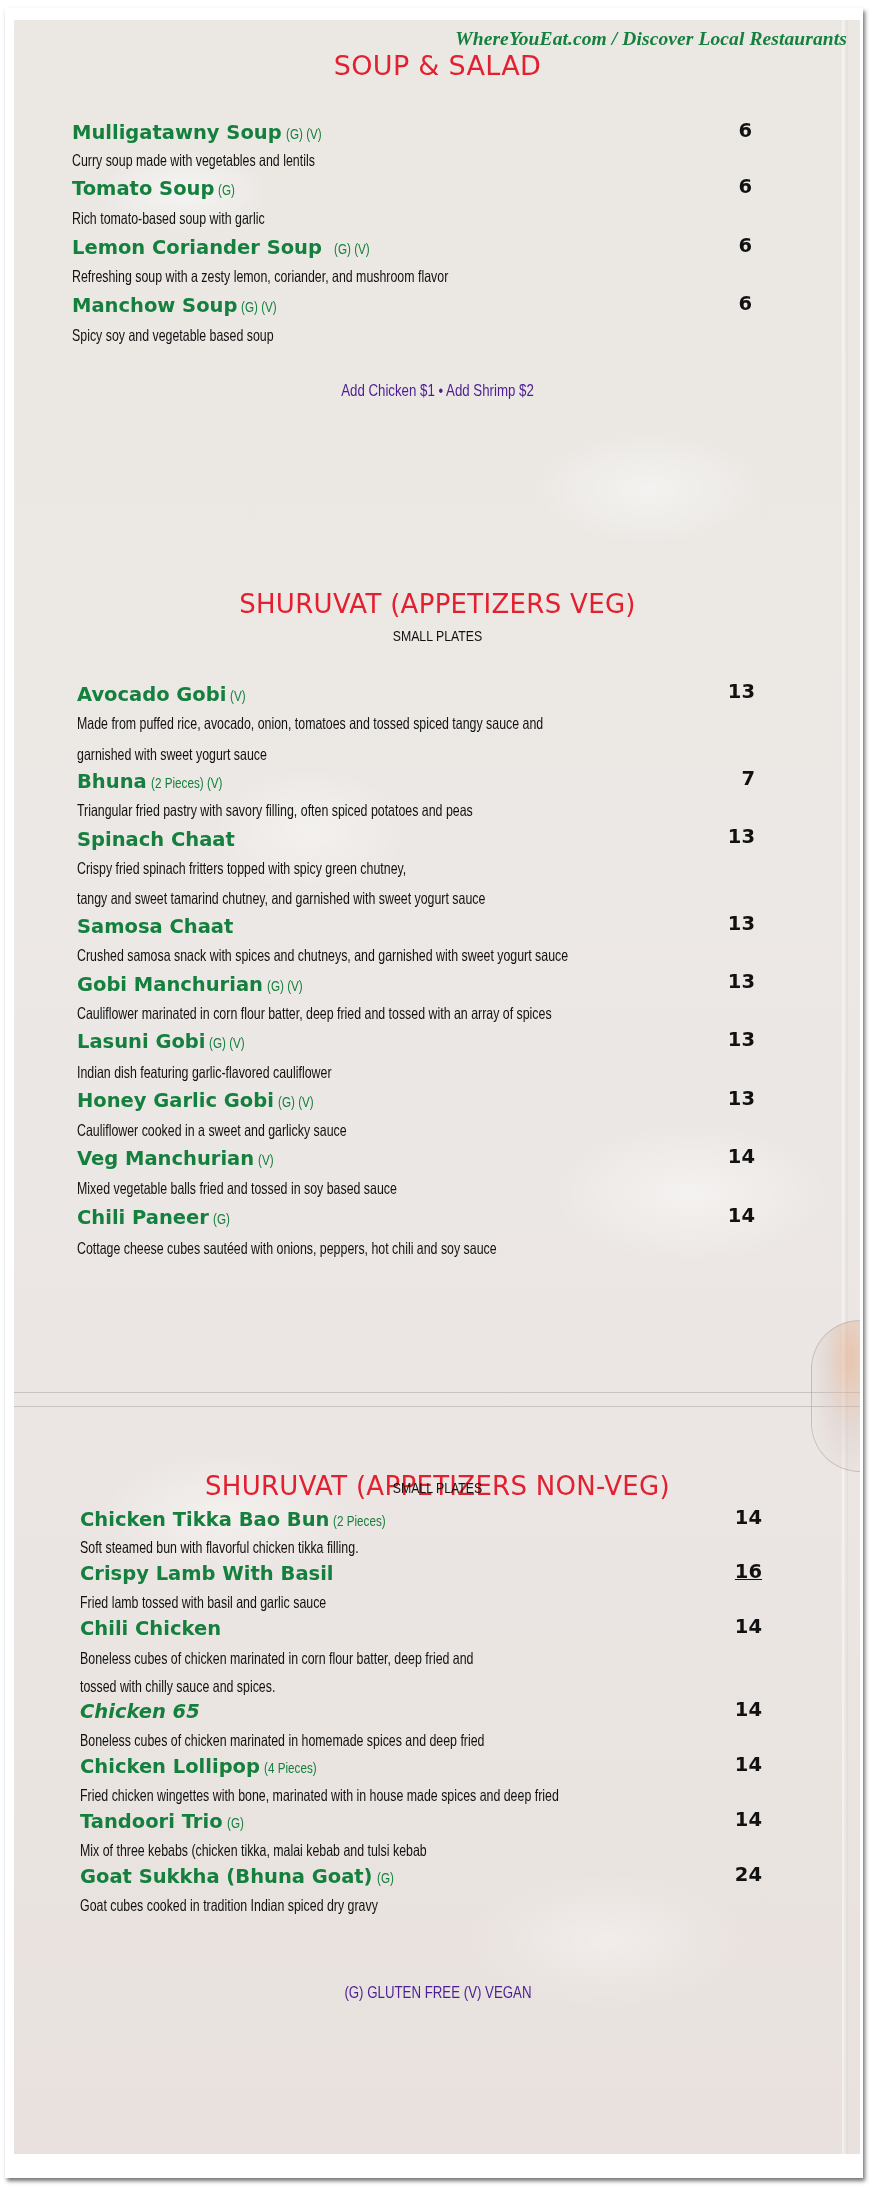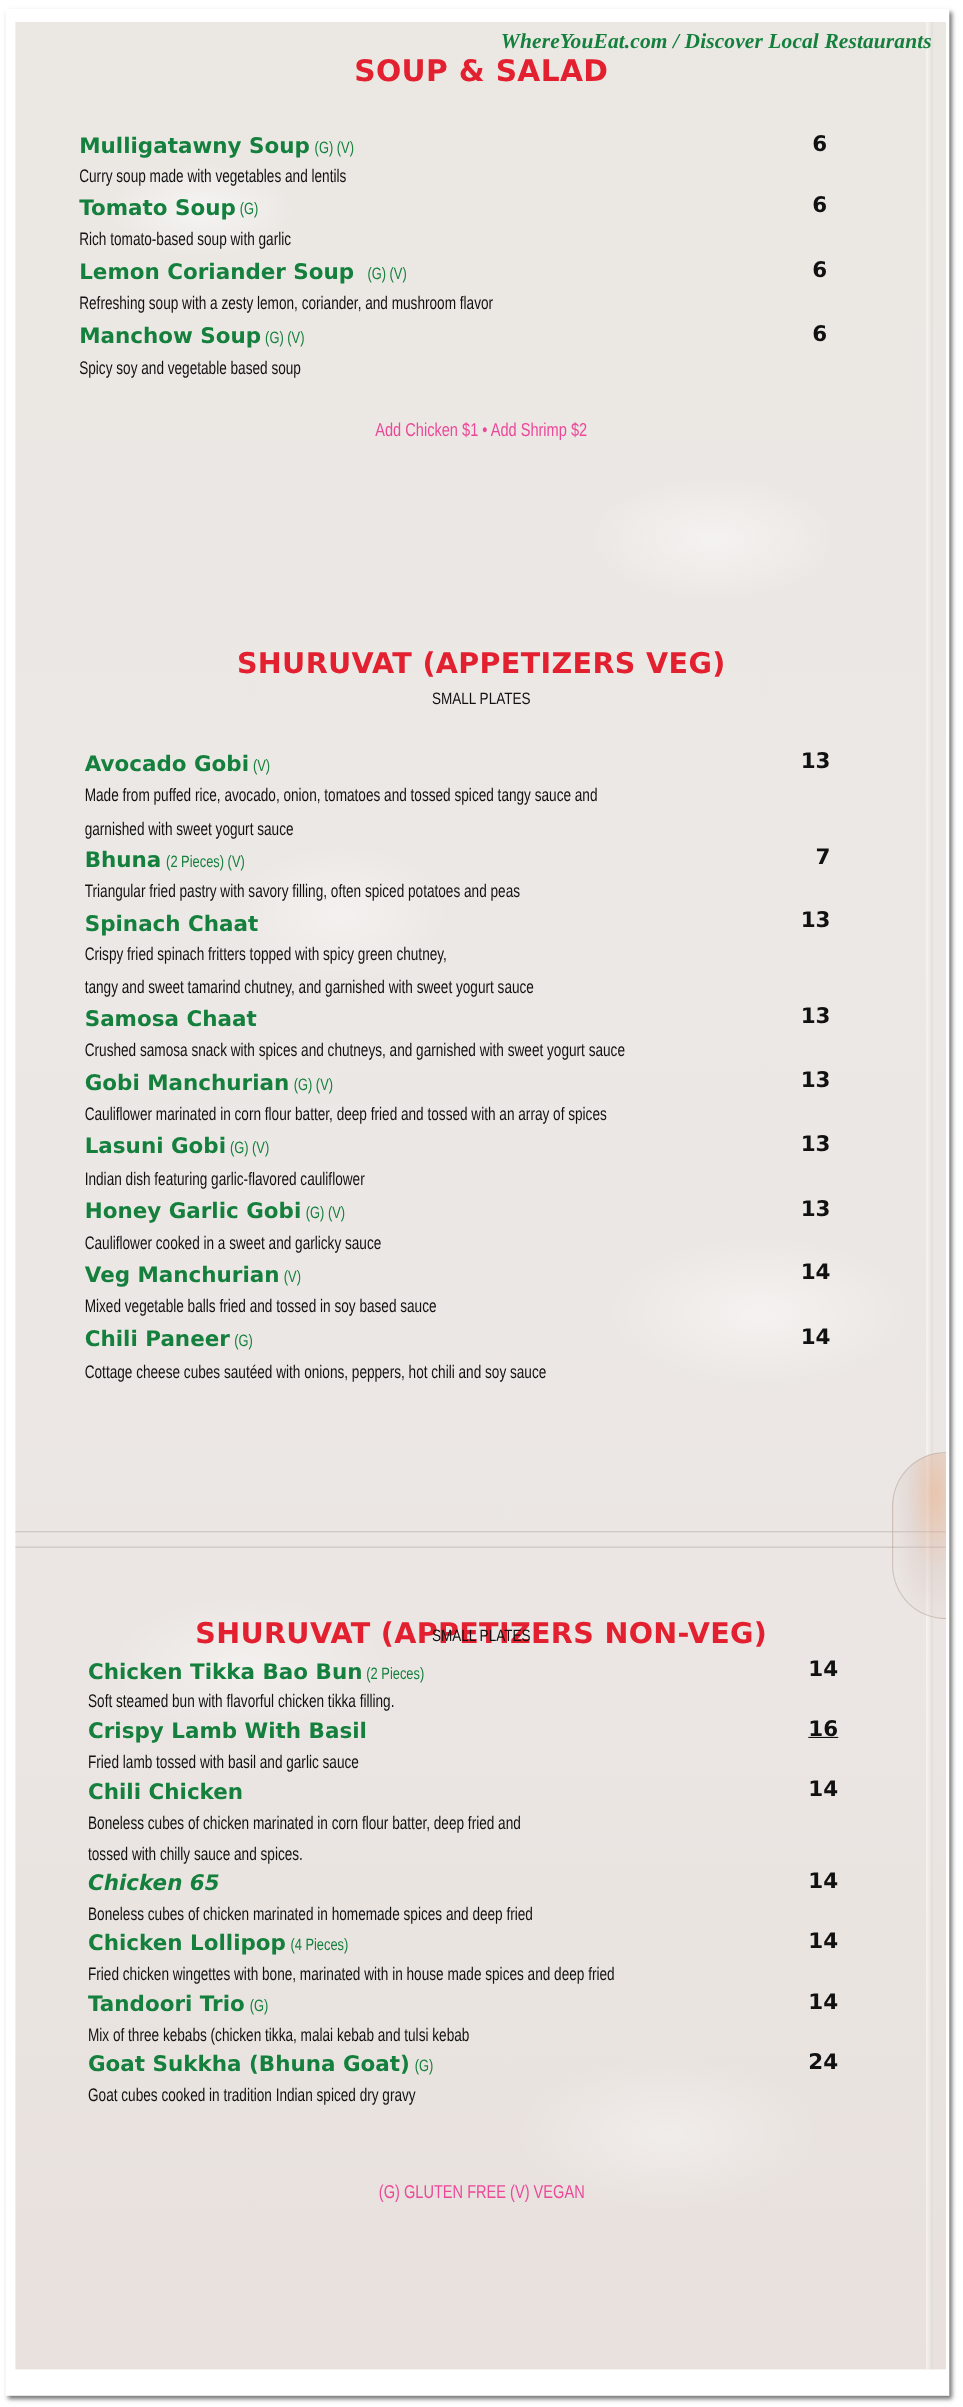--- a/index.html
+++ b/index.html
@@ -38,21 +38,21 @@
       border: 1px solid rgba(180,160,150,0.5); border-right: none;
       background: radial-gradient(ellipse at 80% 25%, rgba(230,170,130,0.55), rgba(215,195,190,0.35) 45%, transparent 80%);
     }
     .watermark {
       position: absolute; right: 28px; top: 28px;
       font-family: "Liberation Serif", serif; font-style: italic; font-weight: bold;
       font-size: 19.5px; color: #15803d; letter-spacing: 0.1px;
     }
     .heading {
       position: absolute; left: 0; width: 875px; text-align: center;
-      font-family: "DejaVu Sans", sans-serif; font-weight: bold;
+      font-family: "DejaVu Sans", sans-serif; font-weight: normal;
       color: #e3202f; letter-spacing: 0.3px;
     }
     .subheading {
       position: absolute; left: 0; width: 875px; text-align: center;
       font-family: "Liberation Sans Narrow", "Liberation Sans", sans-serif;
       font-size: 15px; color: #111; transform: scaleX(0.82);
     }
     .item { position: absolute; left: 0; width: 875px; }
     .item-name {
       position: absolute; white-space: nowrap;
@@ -67,21 +67,21 @@
       position: absolute; white-space: nowrap;
       font-family: "Liberation Sans", sans-serif; font-size: 16.5px; color: #111;
       transform: scaleX(0.75); transform-origin: left top; line-height: 25px;
     }
     .item-price {
       position: absolute; text-align: right; width: 60px;
       font-family: "DejaVu Sans", sans-serif; font-weight: bold; font-size: 19.5px; color: #111;
     }
     .note {
       position: absolute; left: 0; width: 875px; text-align: center;
-      font-family: "Liberation Sans", sans-serif; font-size: 17px; color: #ec4899;
+      font-family: "Liberation Sans", sans-serif; font-size: 17px; color: #4c1d95;
     }
     .note span { display: inline-block; transform: scaleX(0.78); }
   </style>
 </head>
 <body>
 
 <div class="card"></div>
 <div class="paper">
   <div class="edge-right"></div>
   <div class="fold" style="top:1372px"></div>

